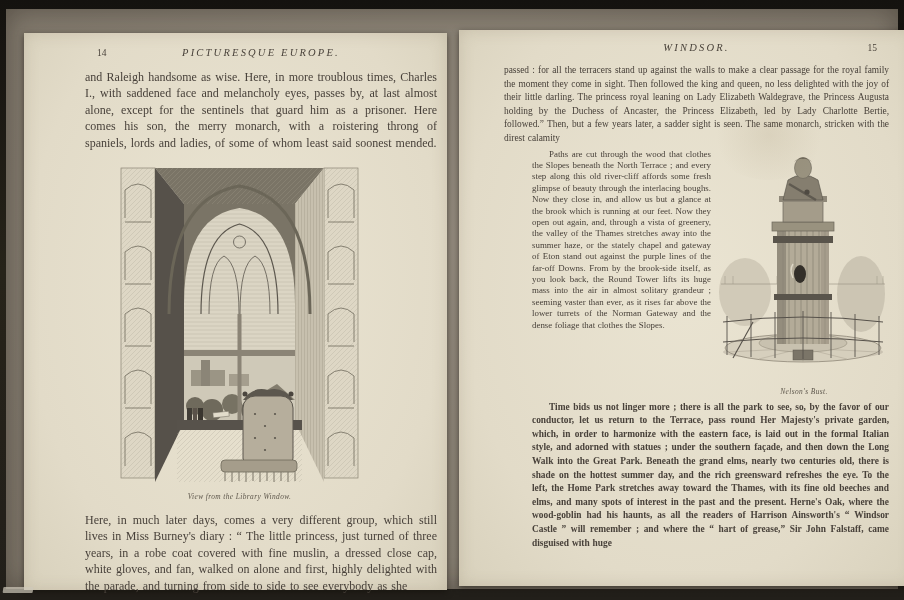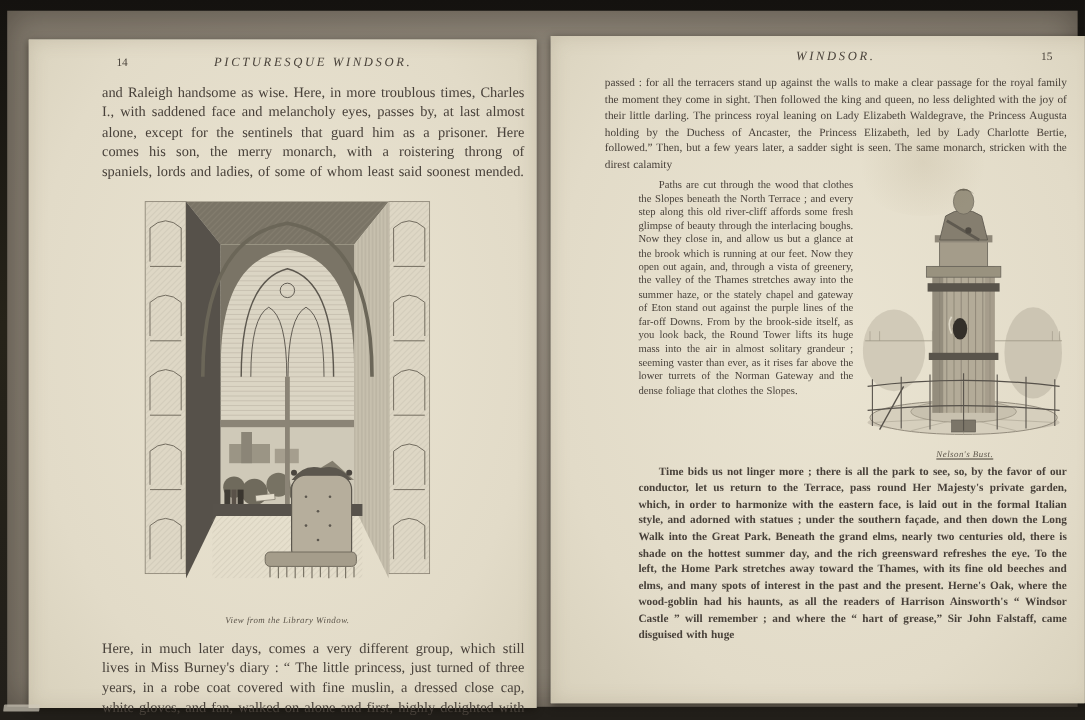--- a/index.html
+++ b/index.html
@@ -36,40 +36,40 @@
   .page-right .body-text { font-size:9.4px; line-height:13.6px; word-spacing:.6px; }
   .wrap-zone  .body-text { font-size:8.9px; line-height:11.4px; word-spacing:.3px; }
   .indent { text-indent:17px;margin-left:28px; }
   .mt { margin-top:11px; }
   .mt-s { margin-top:5px; }
   .clear { clear:both; margin-top:7px;font-weight:bold; }
 
   figure { margin:0; }
   .fig-left  { margin:13px 0 0 32px; width:245px; }
   .fig-right { float:right; width:170px; margin:3px 0 5px 8px; }
-  .fig-cap { margin-top:25px; text-align:center; font-style:italic;
+  .fig-cap { margin-top:6px; text-align:center; font-style:italic;
              font-size:7.4px; letter-spacing:.4px; color:#5d564b; }
-  .fig-right .fig-cap { margin-top:2px;text-decoration:underline; }
+  .fig-right .fig-cap { margin-top:16px; }
 
   .corner-mark { position:absolute; left:3px; top:587px; width:30px; height:6px;
                  background:#cfc9bb; opacity:.7; border-radius:1px; transform:skewX(-8deg); }
   .stain { position:absolute; border-radius:50%; pointer-events:none;
            background:radial-gradient(circle, rgba(120,100,60,.10), rgba(120,100,60,0) 70%); }
 </style>
 </head>
 <body>
 
 <div class="scene">
   <div class="board">
 
     <section class="page page-left">
       <div class="inner-left">
         <header class="pg-head">
           <span class="pg-num pg-num-left">14</span>
-          <span>PICTURESQUE WINDSOR.</span>
+          <span>PICTURESQUE EUROPE.</span>
         </header>
 
         <p class="body-text mt">and Raleigh handsome as wise. Here, in more troublous times, Charles I., with saddened face and melancholy eyes, passes by, at last almost alone, except for the sentinels that guard him as a prisoner. Here comes his son, the merry monarch, with a roistering throng of spaniels, lords and ladies, of some of whom least said soonest mended.</p>
 
         <figure class="fig-left">
           <svg width="245" height="318" viewBox="0 0 245 318">
             <defs>
               <pattern id="pH" width="4" height="4" patternUnits="userSpaceOnUse">
                 <path d="M0 2 H4" stroke="#b9b2a2" stroke-width="0.6"></path>
               </pattern>

